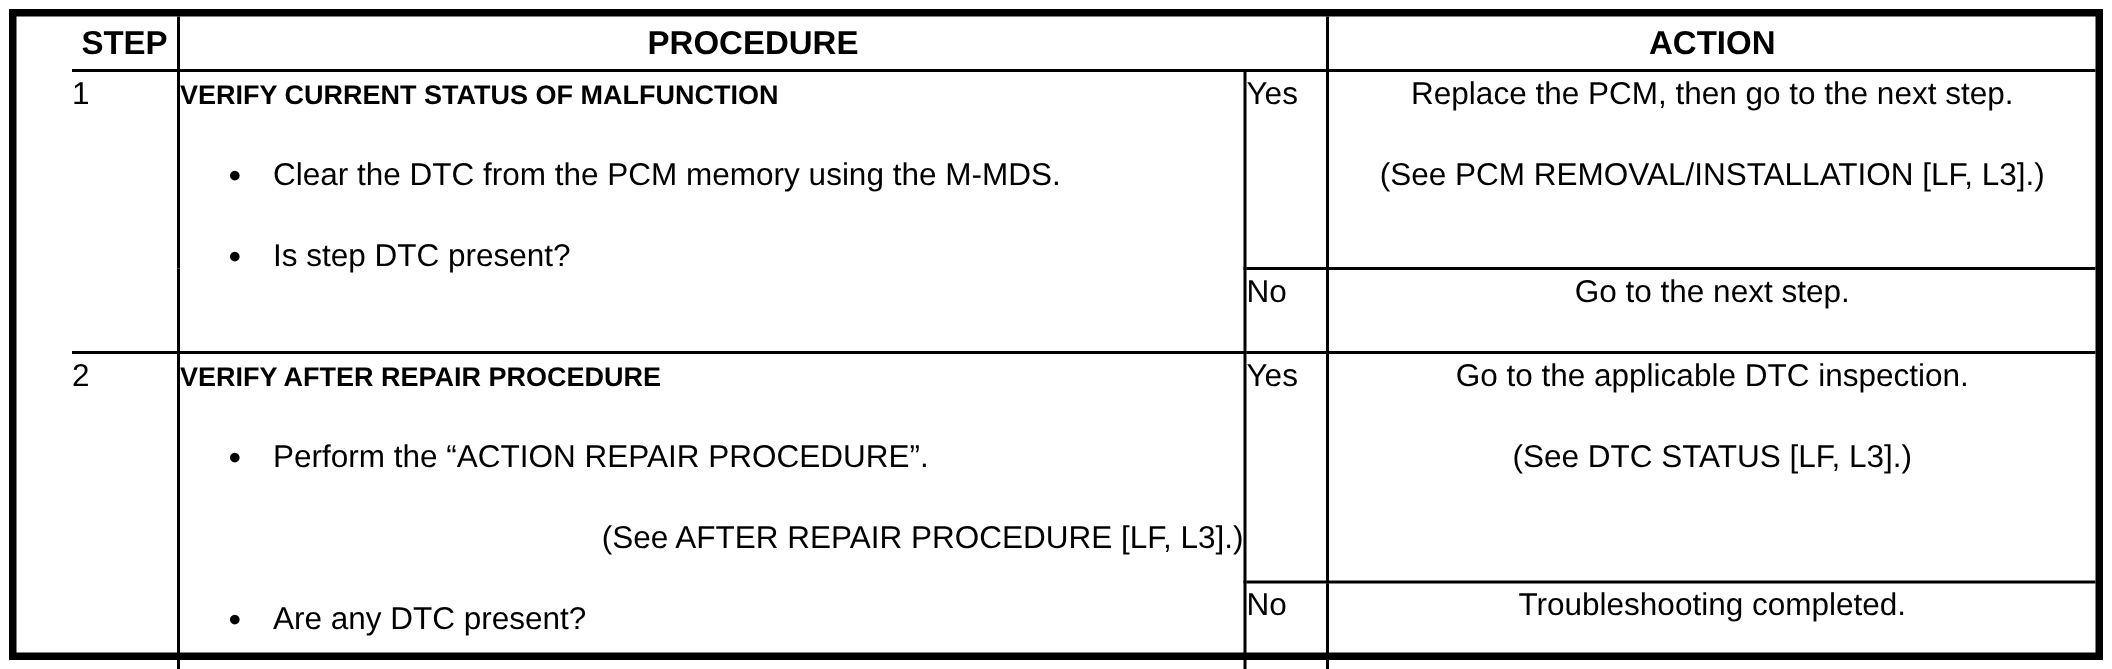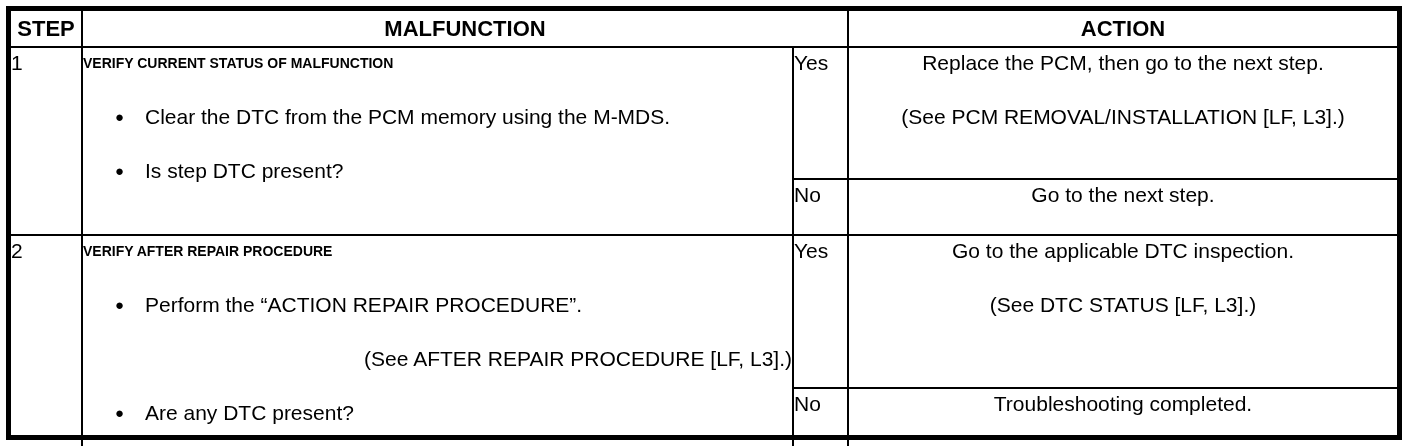--- a/index.html
+++ b/index.html
@@ -18,20 +18,21 @@
     width: 1408px;
     height: 446px;
     padding: 6px;
   }
   .table-frame {
     box-sizing: border-box;
     width: 100%;
     height: 100%;
     border: 5px solid #000000;
     background: #ffffff;
+    padding-left: 37px;
   }
   table.ts {
     border-collapse: collapse;
     border-style: hidden; 
     width: 100%;
     height: 100%;
     table-layout: fixed;
   }
   table.ts th, table.ts td {
     border: 2px solid #000000;
@@ -61,21 +62,21 @@
   td.step-cell {
     padding: 8px 4px 0 7px;
     font-size: 21px;
   }
   td.insp-cell {
     padding: 8px 6px 0 7px;
   }
   .insp-title {
     margin: 0 0 24px 0;
     font-weight: 700;
-    font-size: 14px;
+    font-size: 18px;
   }
   .bullet-item {
     display: flex;
     align-items: flex-start;
     margin: 0 0 24px 0;
     padding-left: 32px;
   }
   .bullet-glyph {
     flex: 0 0 30px;
     font-size: 15px;
@@ -111,21 +112,21 @@
     <table class="ts">
       <colgroup>
         <col class="c-step">
         <col class="c-insp">
         <col class="c-answer">
         <col class="c-action">
       </colgroup>
       <thead>
         <tr class="head-row">
           <th class="h-step">STEP</th>
-          <th colspan="2">MALFUNCTION</th>
+          <th colspan="2">PROCEDURE</th>
           <th>ACTION</th>
         </tr>
       </thead>
       <tbody>
 
         <tr class="r1-yes">
           <td class="step-cell" rowspan="2">1</td>
           <td class="insp-cell" rowspan="2">
             <p class="insp-title">VERIFY CURRENT STATUS OF MALFUNCTION</p>
             <div class="bullet-item">

